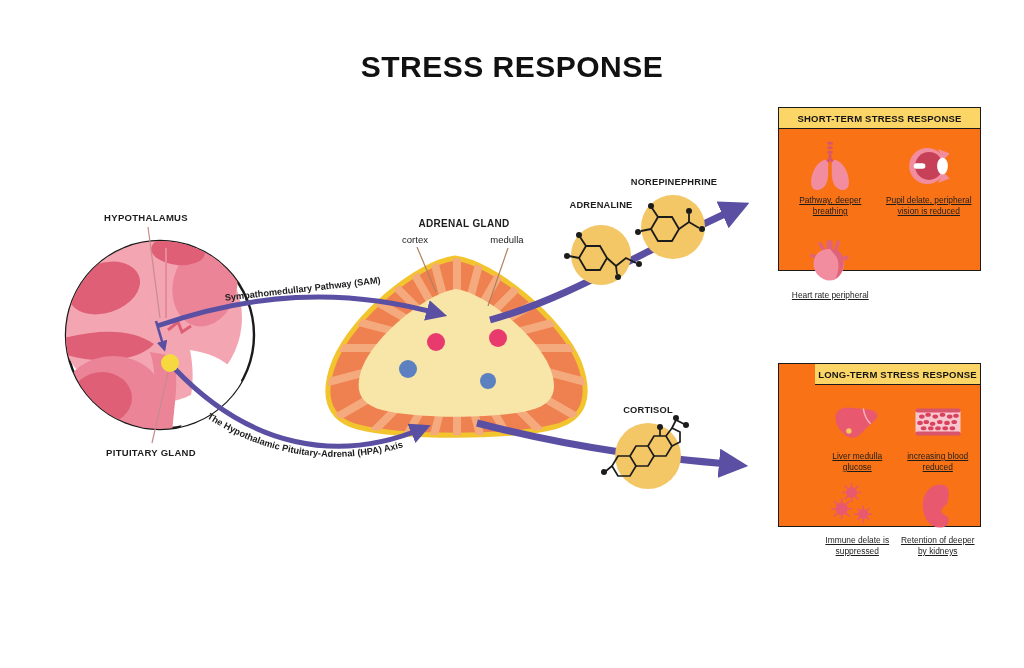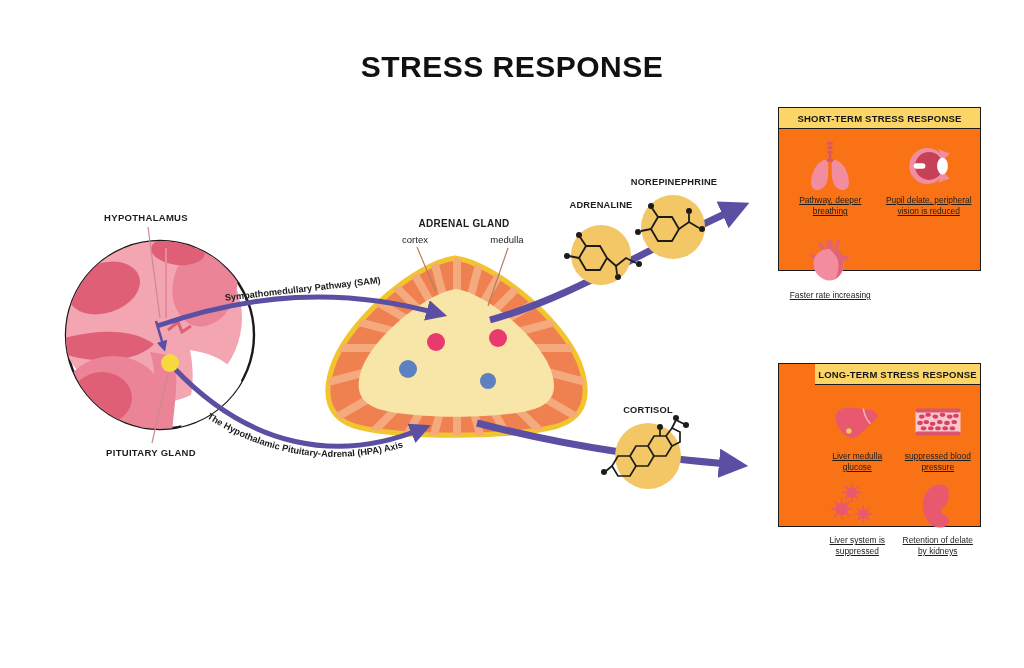--- a/index.html
+++ b/index.html
@@ -216,21 +216,21 @@
       <div class="cell">
         <svg width="56" height="54" viewBox="0 0 60 60">
           <rect x="26" y="7" width="7" height="11" rx="2.5" fill="#e06377"></rect>
           <path d="M 19,11 L 23,18" stroke="#e06377" stroke-width="4" stroke-linecap="round"></path>
           <path d="M 39,9 L 37,16" stroke="#e06377" stroke-width="4" stroke-linecap="round"></path>
           <path d="M 10,24 L 16,26" stroke="#e06377" stroke-width="4" stroke-linecap="round"></path>
           <path d="M 49,26 L 44,28" stroke="#e06377" stroke-width="4" stroke-linecap="round"></path>
           <path d="M 18,20 C 10,26 10,38 16,45 C 22,52 32,54 38,49 C 46,43 48,30 42,23 C 35,15 25,15 18,20 Z" fill="#f28da0"></path>
           <path d="M 30,17 C 37,15 44,20 45,28 C 46,38 43,45 36,50 C 40,42 41,30 36,24 C 33,20 31,18 30,17 Z" fill="#e06377"></path>
         </svg>
-        <div class="caption">Faster rate increasing</div>
+        <div class="caption">Heart rate peripheral</div>
       </div>
     </div>
   </div>
 
   <div class="panel panel-long">
     <div class="panel-header">LONG-TERM STRESS RESPONSE</div>
     <div class="panel-grid">
       <div class="cell">
         <svg width="56" height="54" viewBox="0 0 60 60">
           <path d="M 6,25 C 6,18 12,14 20,14 L 43,16 C 51,17 55,22 51,27 L 32,45 C 27,49 20,48 15,43 C 10,38 6,32 6,25 Z" fill="#e8596f"></path>
@@ -257,37 +257,37 @@
               <ellipse cx="32" cy="30" rx="3.1" ry="2.3"></ellipse>
             <ellipse cx="40" cy="31" rx="3.1" ry="2.3"></ellipse>
               <ellipse cx="48" cy="30" rx="3.1" ry="2.3"></ellipse>
             <ellipse cx="14" cy="37" rx="3.1" ry="2.3"></ellipse>
               <ellipse cx="22" cy="37" rx="3.1" ry="2.3"></ellipse>
             <ellipse cx="30" cy="37" rx="3.1" ry="2.3"></ellipse>
               <ellipse cx="38" cy="37" rx="3.1" ry="2.3"></ellipse>
             <ellipse cx="46" cy="37" rx="3.1" ry="2.3"></ellipse>
           </g>
         </svg>
-        <div class="caption">suppressed blood pressure</div>
+        <div class="caption">increasing blood reduced</div>
       </div>
       <div class="cell">
         <svg width="56" height="54" viewBox="0 0 60 60">
           <g stroke="#e8596f" stroke-width="1.8" stroke-linecap="round">
             <path d="M24,15 L24,5 M24,15 L31,8 M24,15 L34,15 M24,15 L31,22 M24,15 L24,25 M24,15 L17,22 M24,15 L14,15 M24,15 L17,8"></path>
             <path d="M13,33 L13,22 M13,33 L21,25 M13,33 L24,33 M13,33 L21,41 M13,33 L13,44 M13,33 L5,41 M13,33 L2,33 M13,33 L5,25"></path>
             <path d="M37,39 L37,30 M37,39 L43,33 M37,39 L46,39 M37,39 L43,45 M37,39 L37,48 M37,39 L31,45 M37,39 L28,39 M37,39 L31,33"></path>
           </g>
           <circle cx="24" cy="15" r="6" fill="#e8596f"></circle>
           <circle cx="13" cy="33" r="7" fill="#e8596f"></circle>
           <circle cx="37" cy="39" r="5.5" fill="#e8596f"></circle>
         </svg>
-        <div class="caption">Liver system is suppressed</div>
+        <div class="caption">Immune delate is suppressed</div>
       </div>
       <div class="cell">
         <svg width="56" height="54" viewBox="0 0 60 60">
           <path d="M 33,6 C 21,6 13,16 13,29 C 13,43 21,54 32,54 C 38,54 42,51 42,46 C 42,42 39,41 36,39 C 33,37 33,33 36,31 C 39,29 42,27 42,15 C 42,9 38,6 33,6 Z" fill="#e8596f"></path>
         </svg>
-        <div class="caption">Retention of delate by kidneys</div>
+        <div class="caption">Retention of deeper by kidneys</div>
       </div>
     </div>
   </div>
 
 </div>
 
 </body></html>

